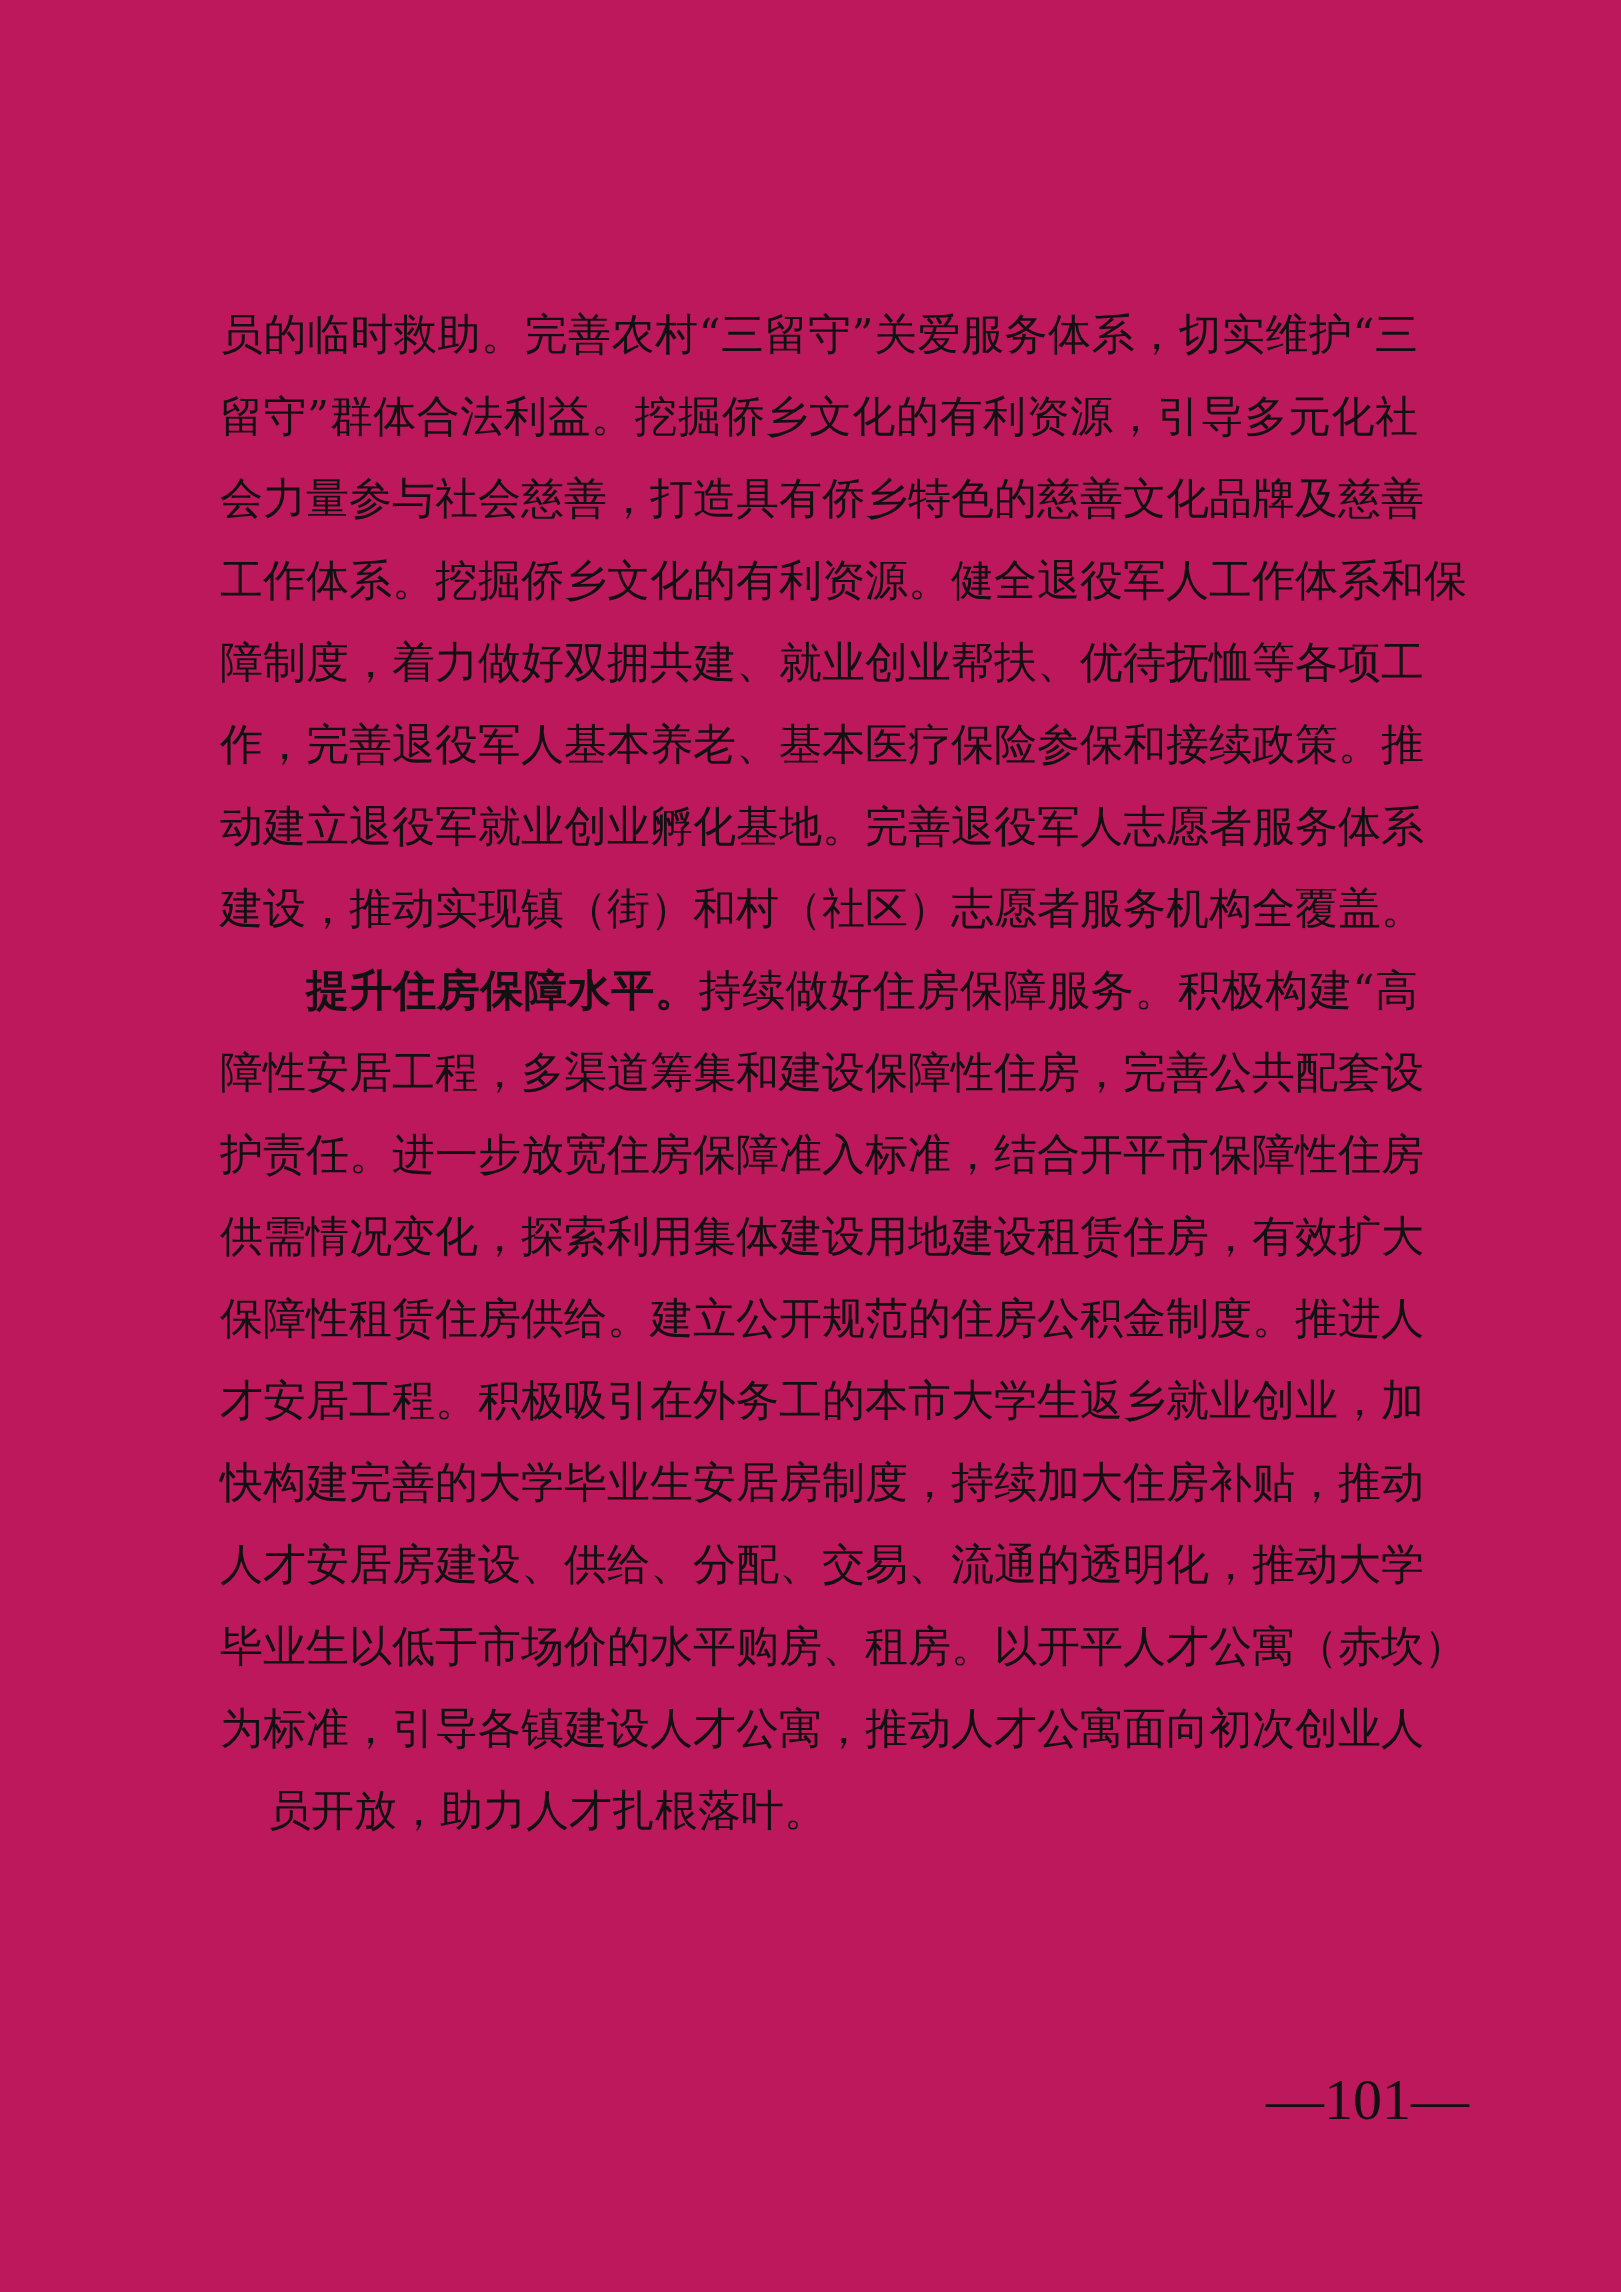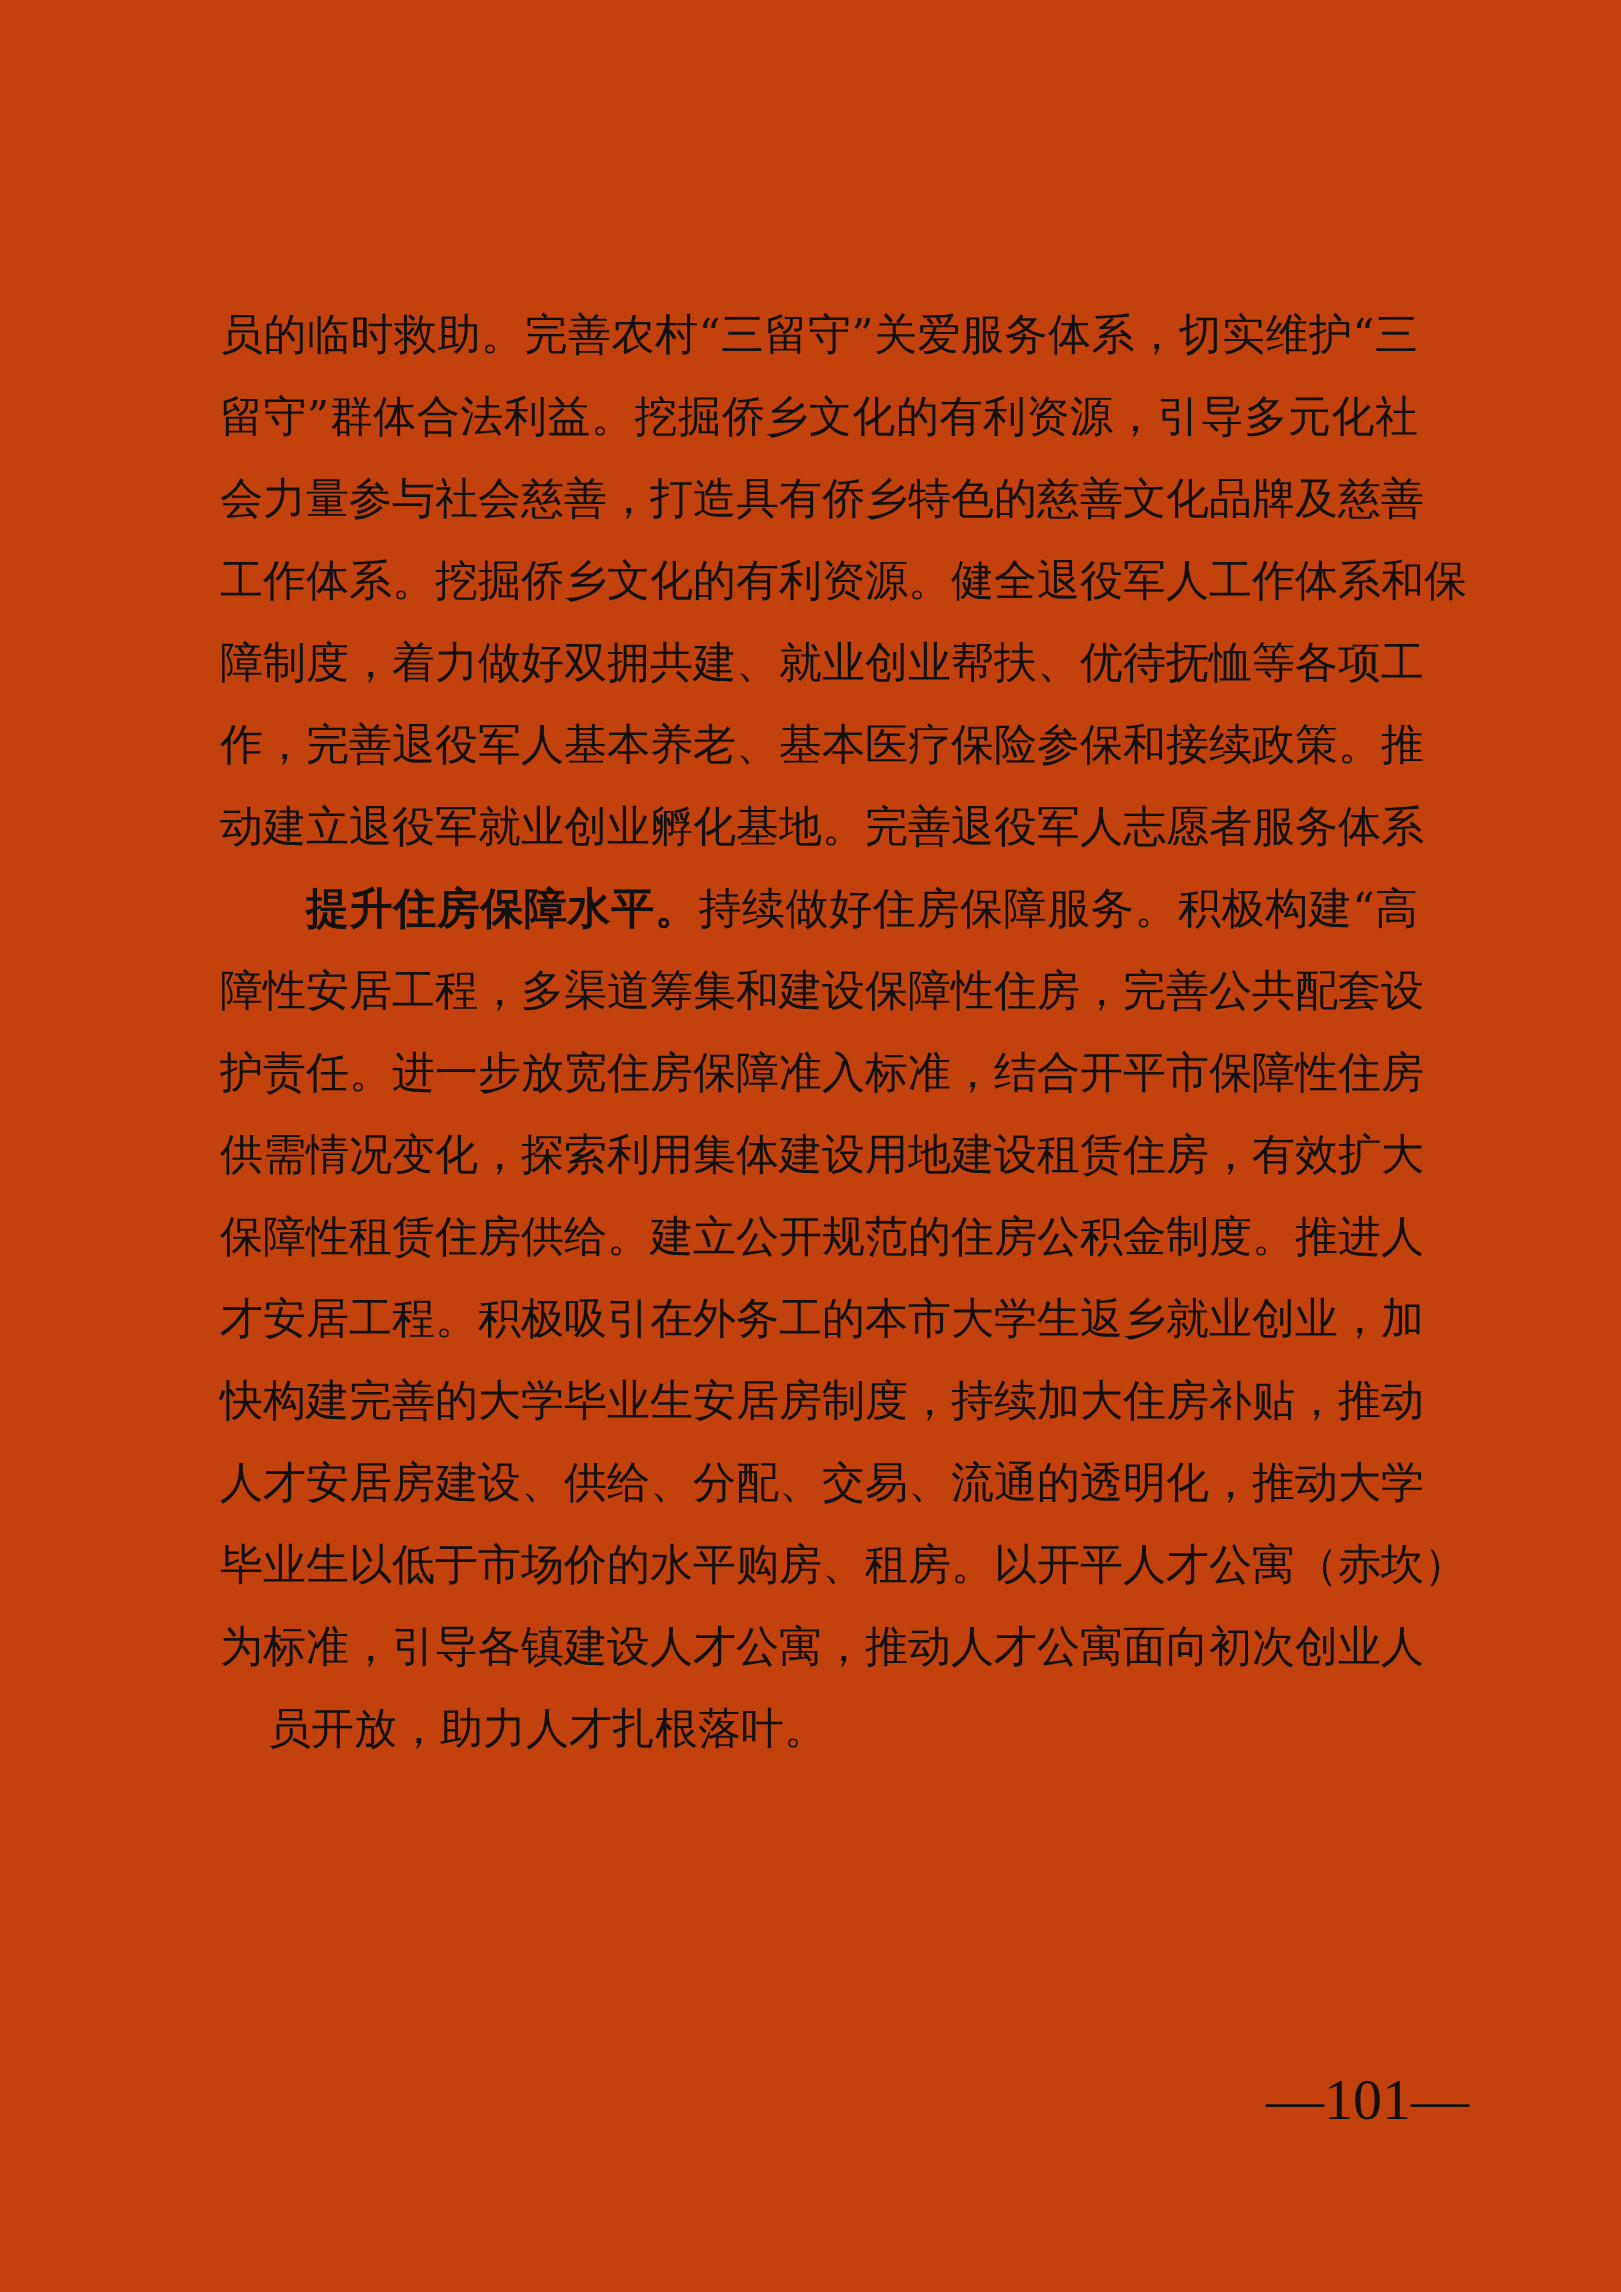--- a/index.html
+++ b/index.html
@@ -13,21 +13,21 @@
       position: relative;
       overflow: hidden;
       font-family: "DejaVu Serif", "Liberation Serif", serif;
       color: #111111;
     }
     .page {
       position: absolute;
       left: 0; top: 0;
       width: 1621px;
       height: 2293px;
-      background: #c2410c;
+      background: #be185d;
     }
     .body-text {
       position: absolute;
       left: 220px;
       top: 304px;
       width: 1198px;
     }
     .line {
       height: 82px;
       line-height: 61px;
@@ -67,20 +67,21 @@
 <div class="page">
   <div class="body-text">
 
     <div class="line">员的临时救助。完善农村“三留守”关爱服务体系，切实维护“三</div>
     <div class="line">留守”群体合法利益。挖掘侨乡文化的有利资源，引导多元化社</div>
     <div class="line">会力量参与社会慈善，打造具有侨乡特色的慈善文化品牌及慈善</div>
     <div class="line">工作体系。挖掘侨乡文化的有利资源。健全退役军人工作体系和保</div>
     <div class="line">障制度，着力做好双拥共建、就业创业帮扶、优待抚恤等各项工</div>
     <div class="line">作，完善退役军人基本养老、基本医疗保险参保和接续政策。推</div>
     <div class="line">动建立退役军就业创业孵化基地。完善退役军人志愿者服务体系</div>
+    <div class="line">建设，推动实现镇（街）和村（社区）志愿者服务机构全覆盖。</div>
 
     <div class="line indent"><span class="lead">提升住房保障水平。</span><span>持续做好住房保障服务。积极构建“高</span></div>
     <div class="line">障性安居工程，多渠道筹集和建设保障性住房，完善公共配套设</div>
     <div class="line">护责任。进一步放宽住房保障准入标准，结合开平市保障性住房</div>
     <div class="line">供需情况变化，探索利用集体建设用地建设租赁住房，有效扩大</div>
     <div class="line">保障性租赁住房供给。建立公开规范的住房公积金制度。推进人</div>
     <div class="line">才安居工程。积极吸引在外务工的本市大学生返乡就业创业，加</div>
     <div class="line">快构建完善的大学毕业生安居房制度，持续加大住房补贴，推动</div>
     <div class="line">人才安居房建设、供给、分配、交易、流通的透明化，推动大学</div>
     <div class="line">毕业生以低于市场价的水平购房、租房。以开平人才公寓（赤坎）</div>

